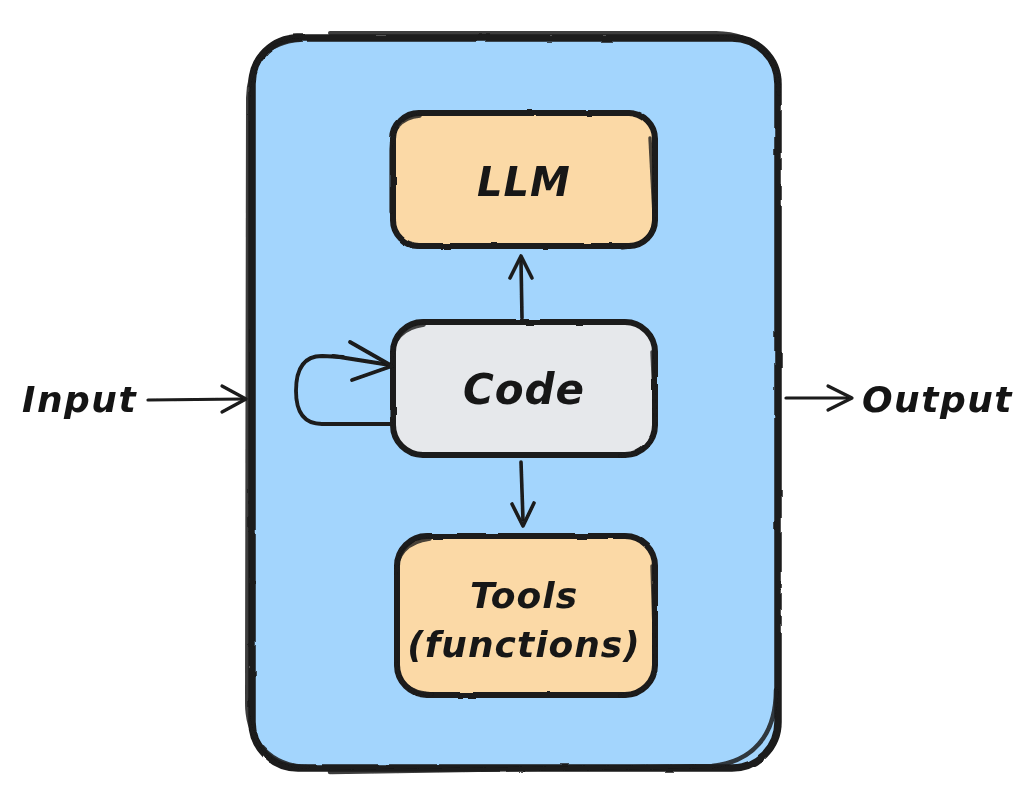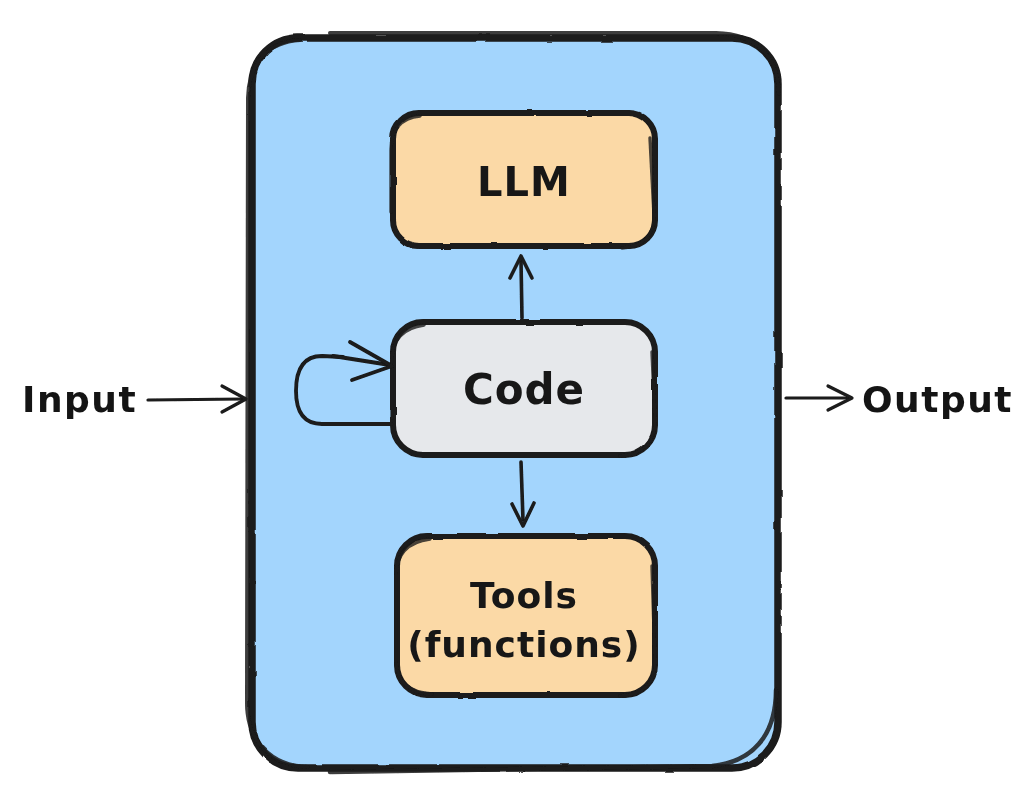--- a/index.html
+++ b/index.html
@@ -12,20 +12,21 @@
     width: 1024px;
     height: 796px;
     overflow: hidden;
     font-family: "DejaVu Sans", sans-serif;
   }
   #diagram-root {
     position: relative;
     width: 1024px;
     height: 632px;
     background: #ffffff;
+    font-style: italic;
   }
   svg.canvas {
     position: absolute;
     inset: 0;
     width: 1024px;
     height: 796px;
     display: block;
   }
   .node-label {
     font-family: "DejaVu Sans", sans-serif;

